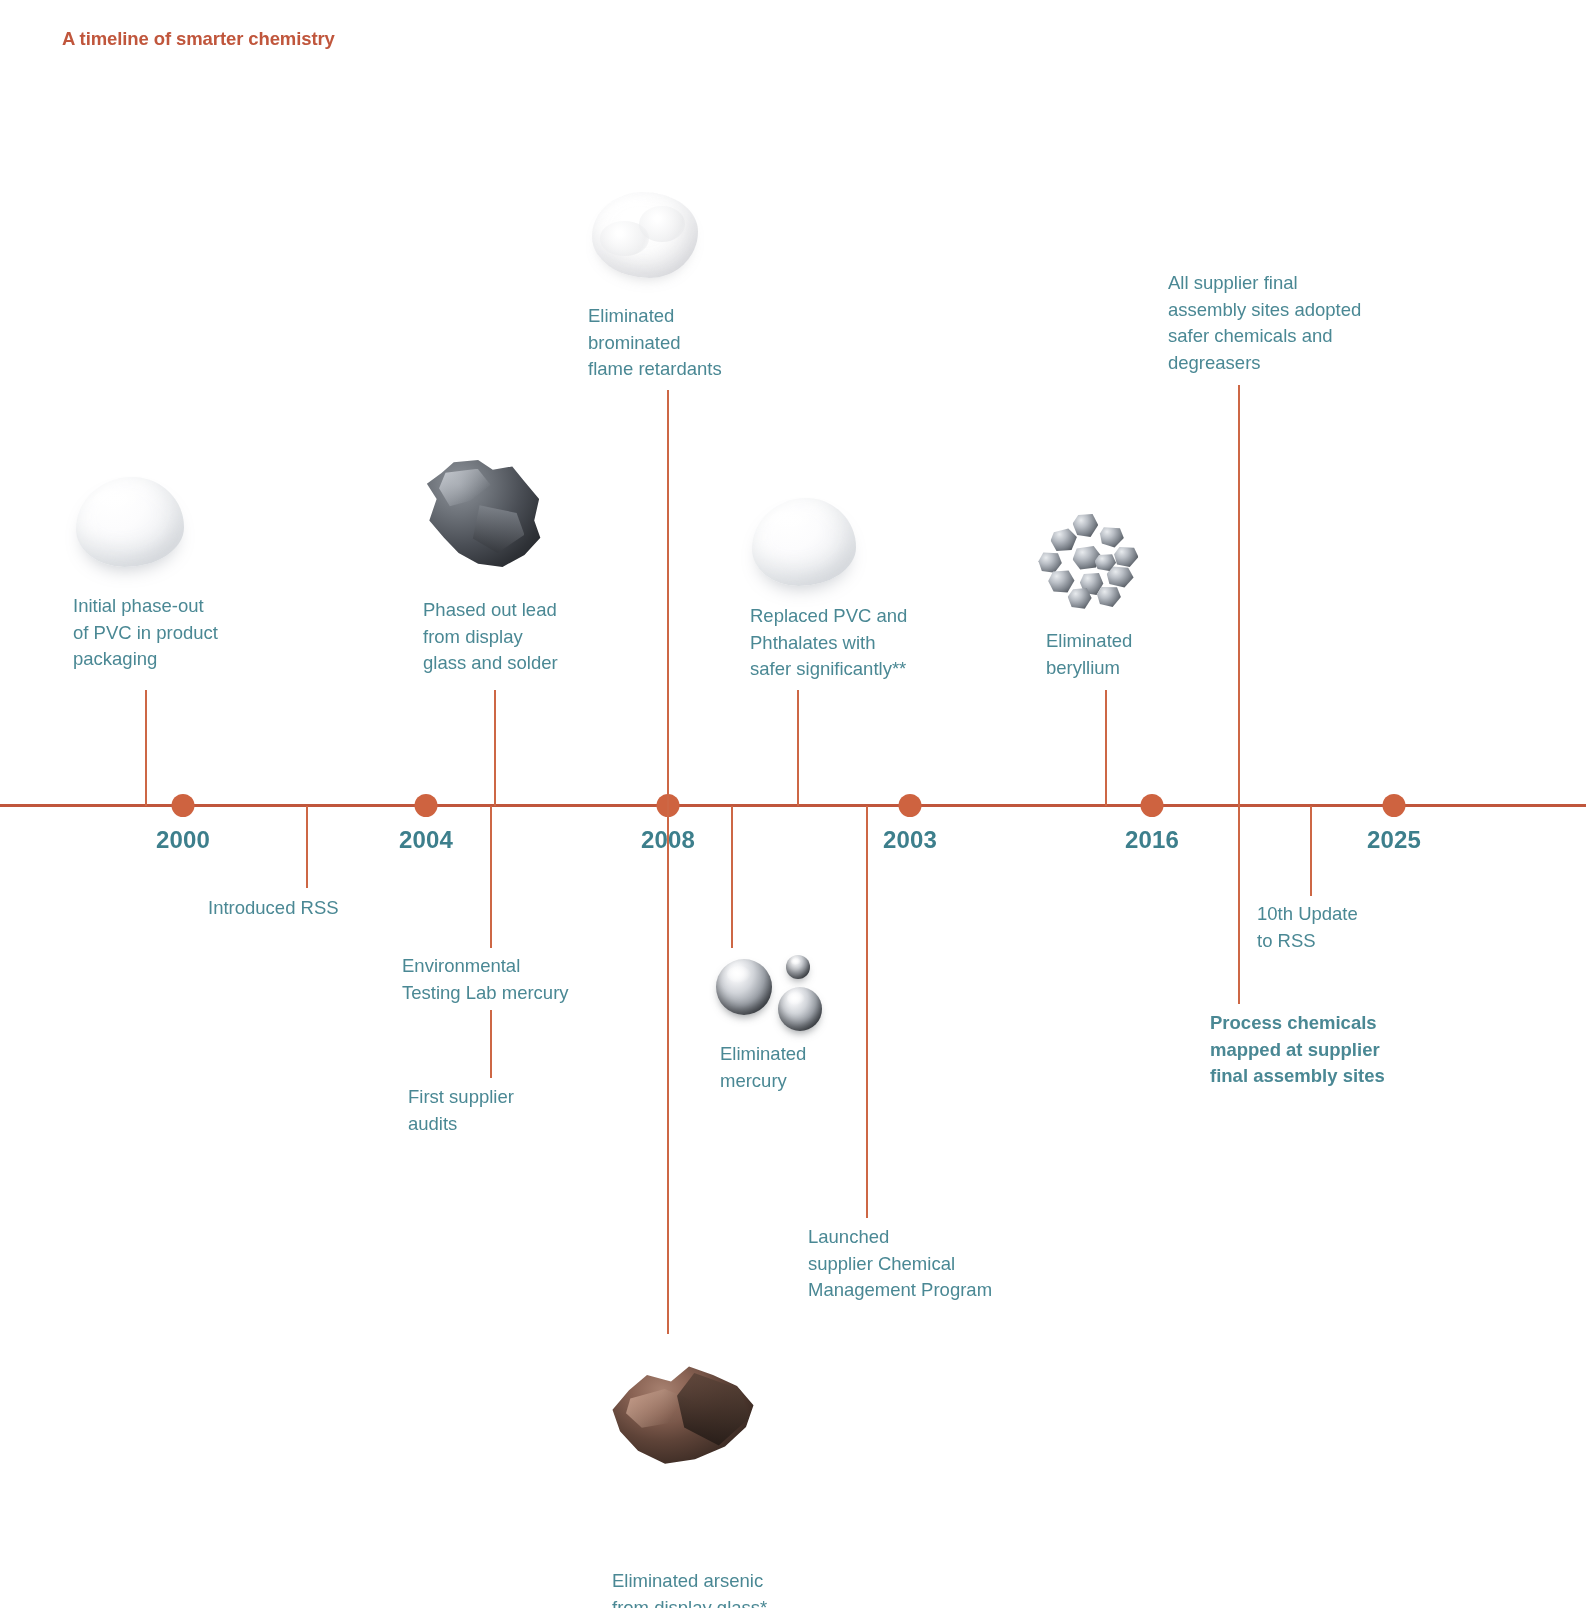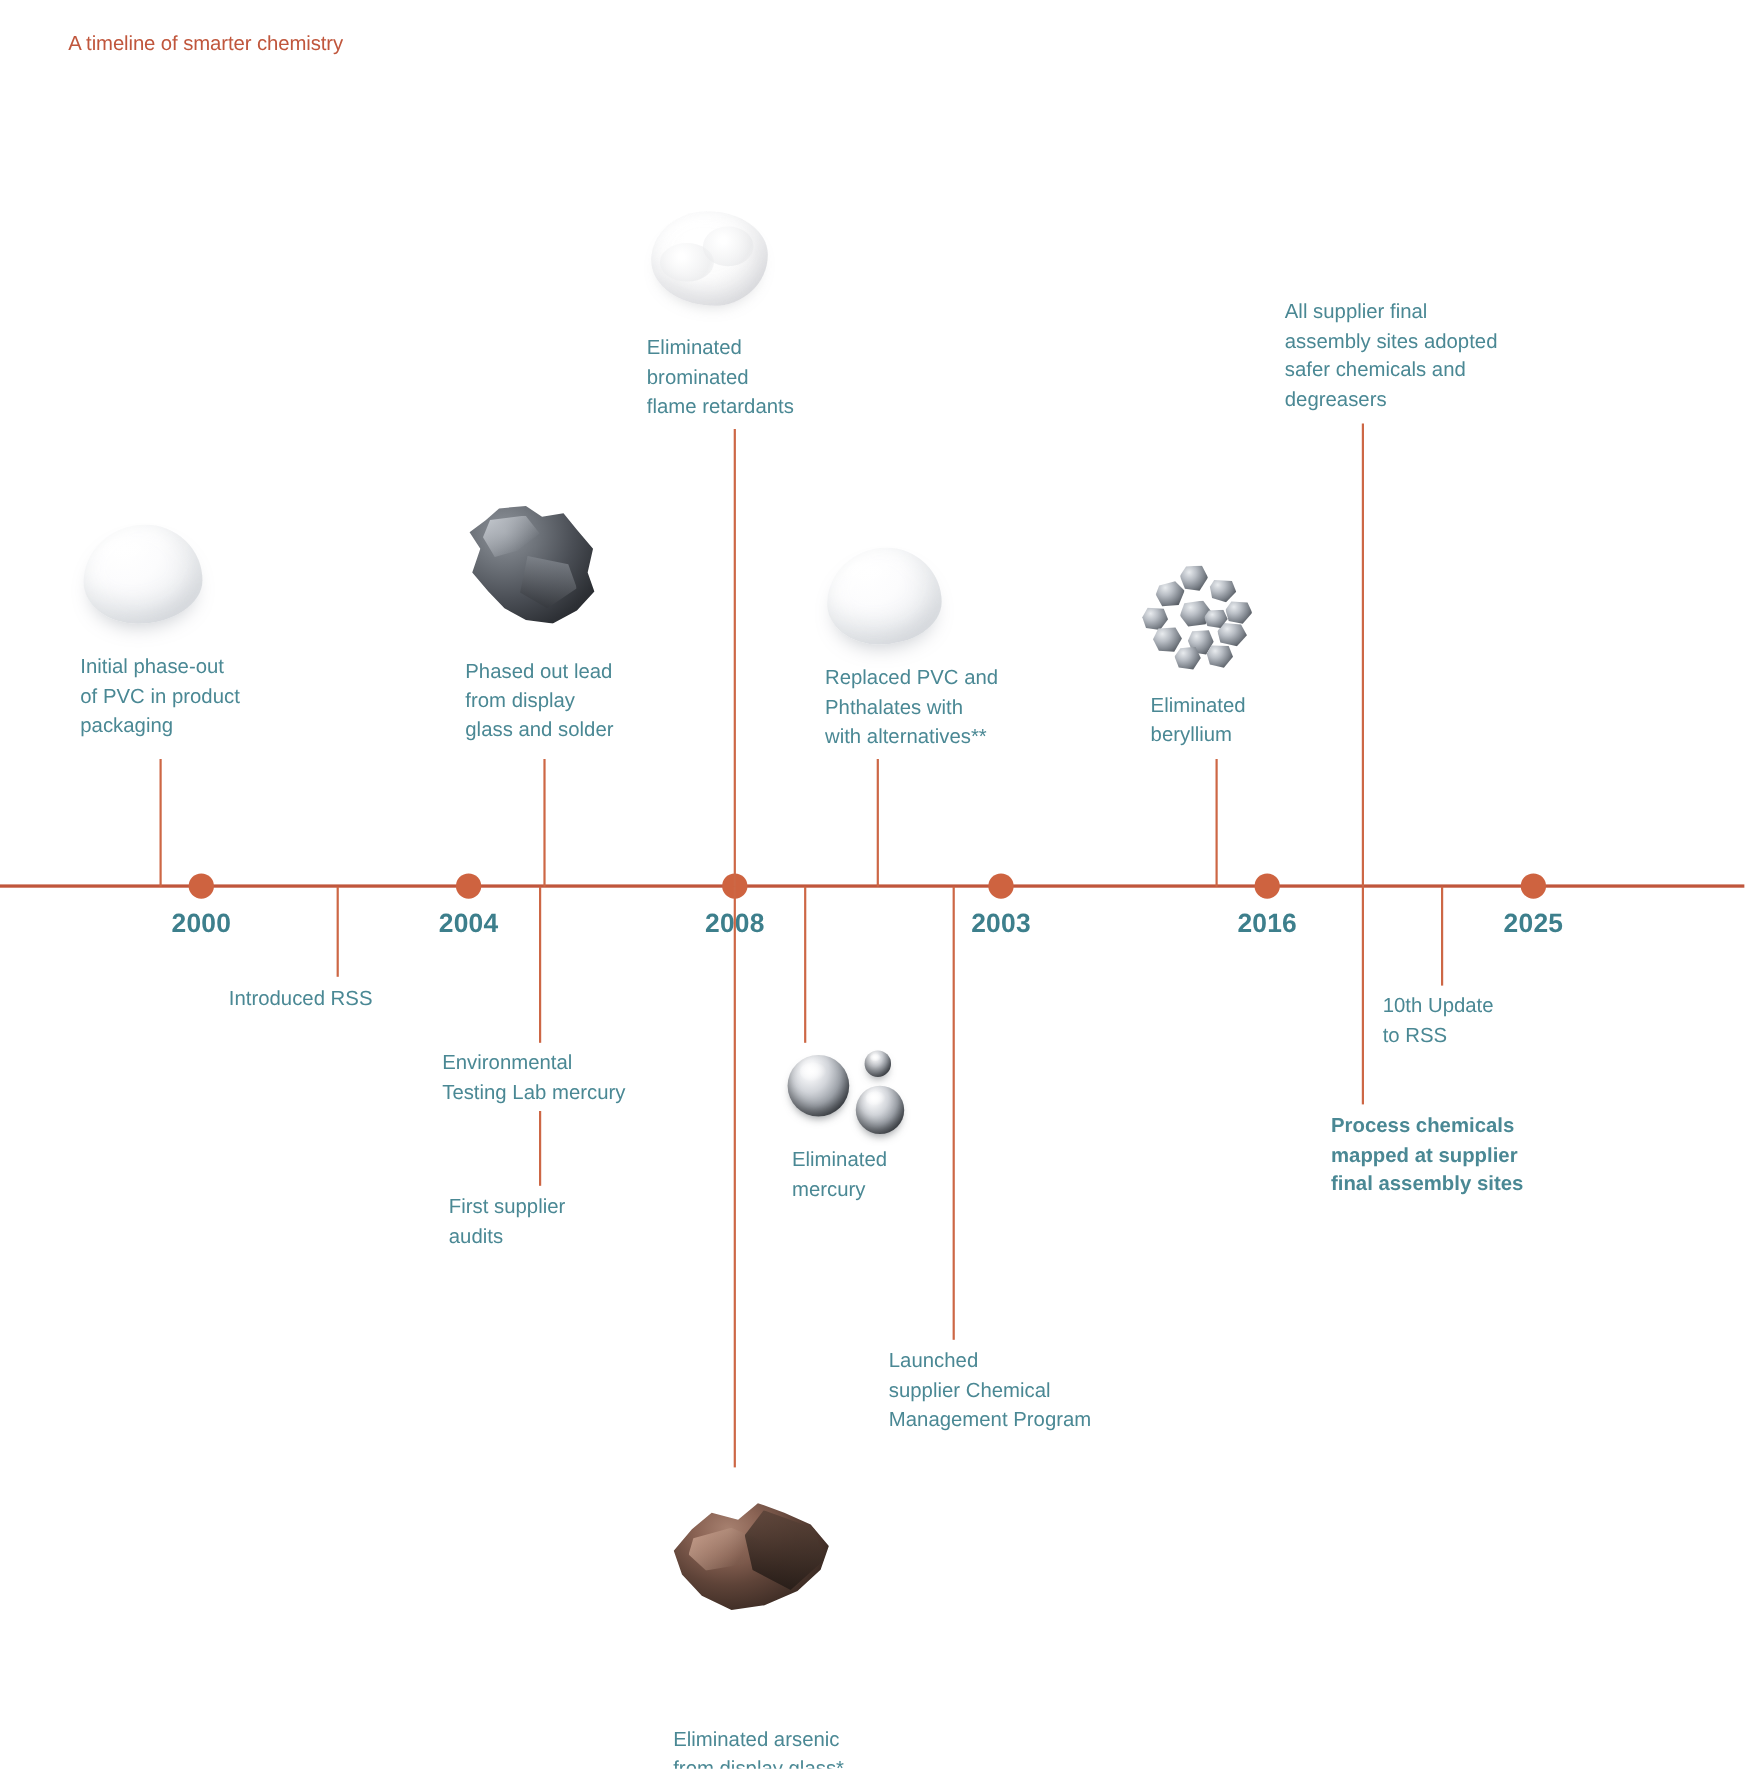--- a/index.html
+++ b/index.html
@@ -11,21 +11,21 @@
     width: 1586px; height: 1608px;
     position: relative;
     font-family: "Liberation Sans", sans-serif;
     overflow: hidden;
   }
 
   
   #intro { position: absolute; left: 62px; top: 28px; width: 400px; }
   #intro-title {
     font-size: 18.5px;
-    font-weight: normal;
+    font-weight: bold;
     color: #c0563c;
     letter-spacing: -0.1px;
     margin: 0 0 22px 0;
   }
   #intro-body {
     font-size: 19px;
     line-height: 36.5px;
     color: #58595b;
     margin: 0;
   }
@@ -251,21 +251,21 @@
 <div class="event-label" style="left:423px; top:597px; width:230px;">Phased out lead
 from display
 glass and solder</div>
 
 <div class="event-label" style="left:588px; top:303px; width:230px;">Eliminated
 brominated
 flame retardants</div>
 
 <div class="event-label" style="left:750px; top:603px; width:250px;">Replaced PVC and
 Phthalates with
-with alternatives**</div>
+safer significantly**</div>
 
 <div class="event-label" style="left:1046px; top:628px; width:220px;">Eliminated
 beryllium</div>
 
 <div class="event-label" style="left:1168px; top:270px; width:260px;">All supplier final
 assembly sites adopted
 safer chemicals and
 degreasers</div>
 
 <div class="event-label" style="left:208px; top:895px; width:240px;">Introduced RSS</div>

